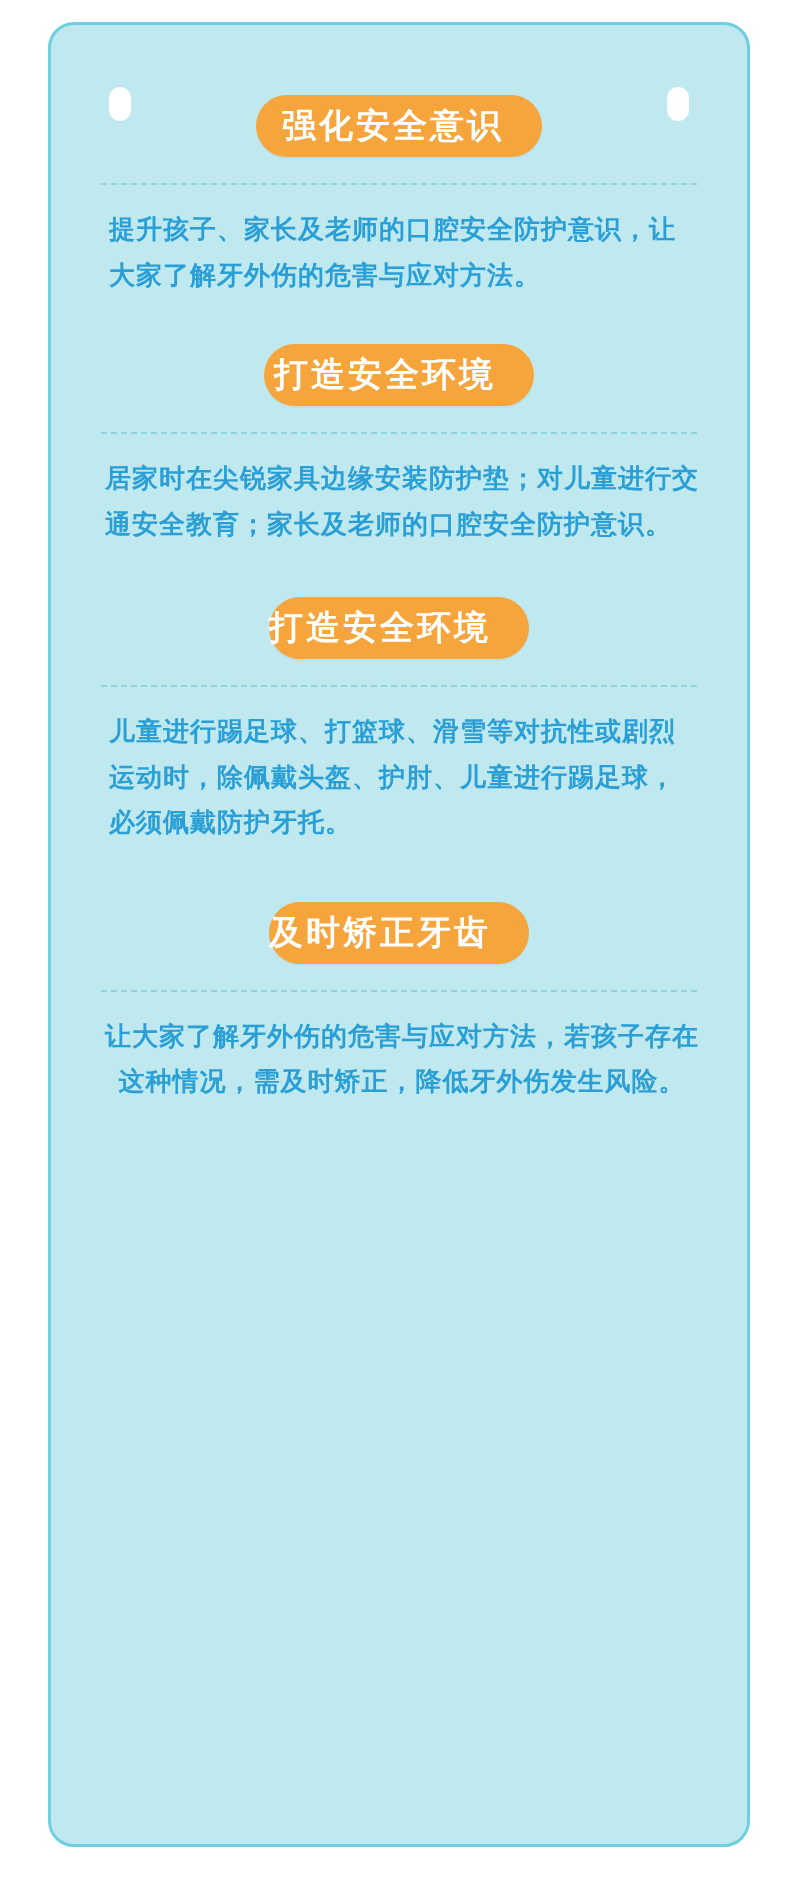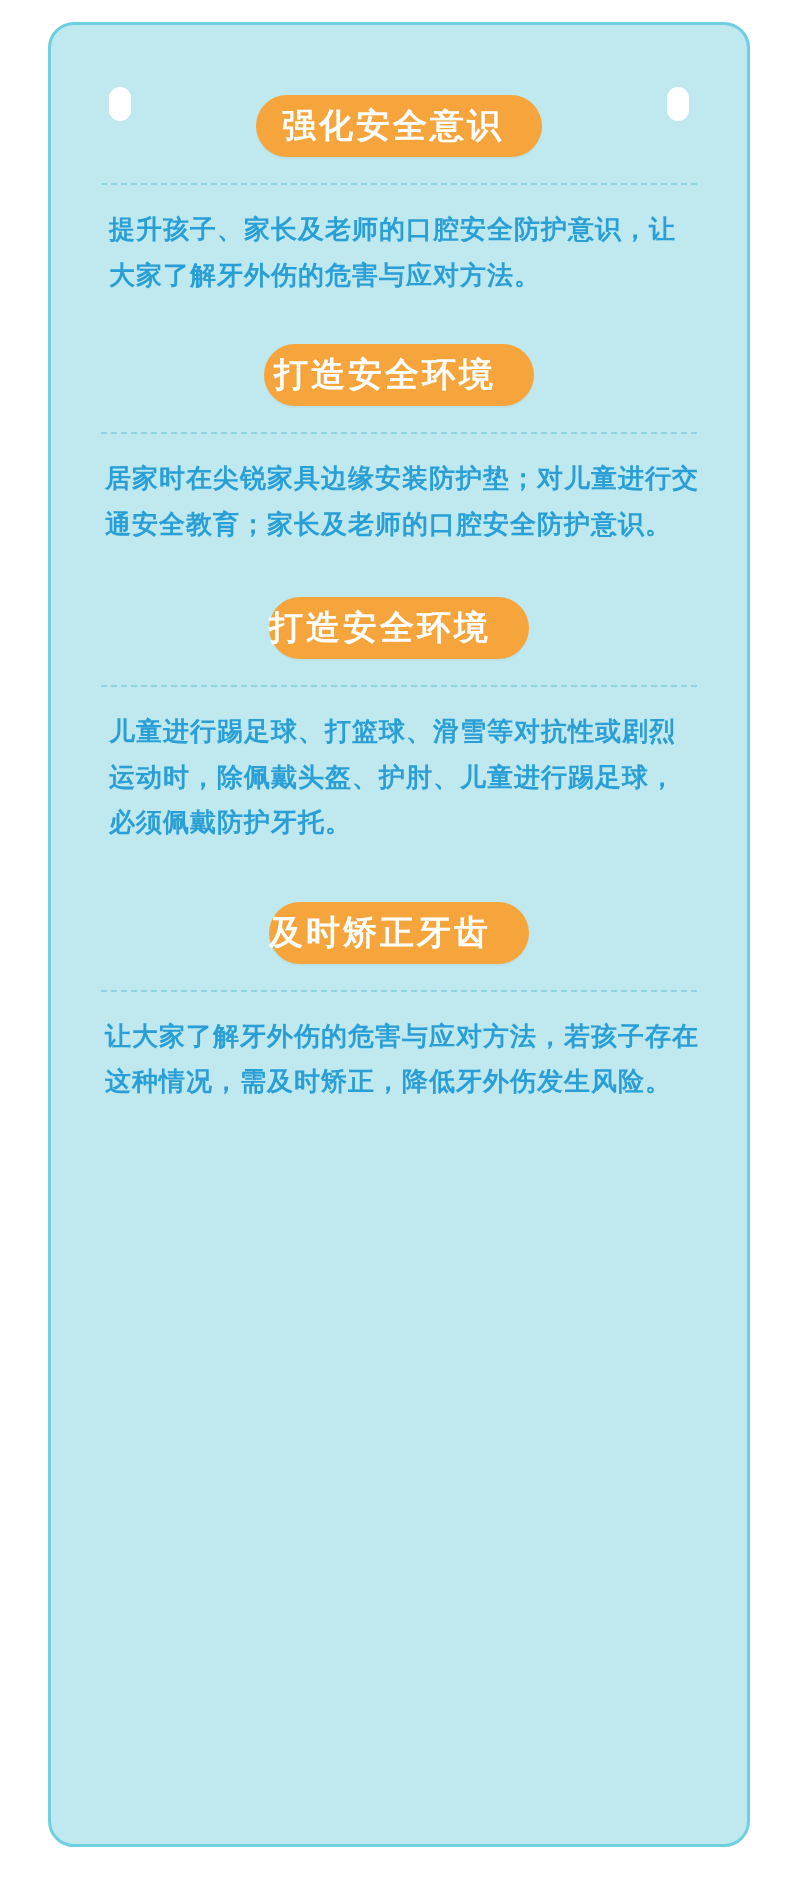--- a/index.html
+++ b/index.html
@@ -82,21 +82,21 @@
     font-weight: bold;
     line-height: 1.75;
     letter-spacing: 1px;
     margin: 0;
     padding: 0 6px;
   }
 
   .sec-1 { margin-top: 14px; }
   .sec-2 { margin-top: 46px; }
   .sec-3 { margin-top: 50px; }
-  .sec-4 { margin-top: 56px; }
+  .sec-4 { margin-top: 56px; text-align: center; }
 
   .pill-indent-1 { padding-left: 26px; }
   .pill-indent-2 { padding-left: 10px; }
   .pill-indent-3 { padding-left: 0px; }
   .pill-indent-4 { padding-left: 0px; }
 
   .text-pad-a { padding-left: 14px; padding-right: 4px; }
   .text-pad-b { padding-left: 10px; padding-right: 4px; }
   .text-pad-c { padding-left: 14px; padding-right: 4px; }
   .text-pad-d { padding-left: 10px; padding-right: 4px; }

